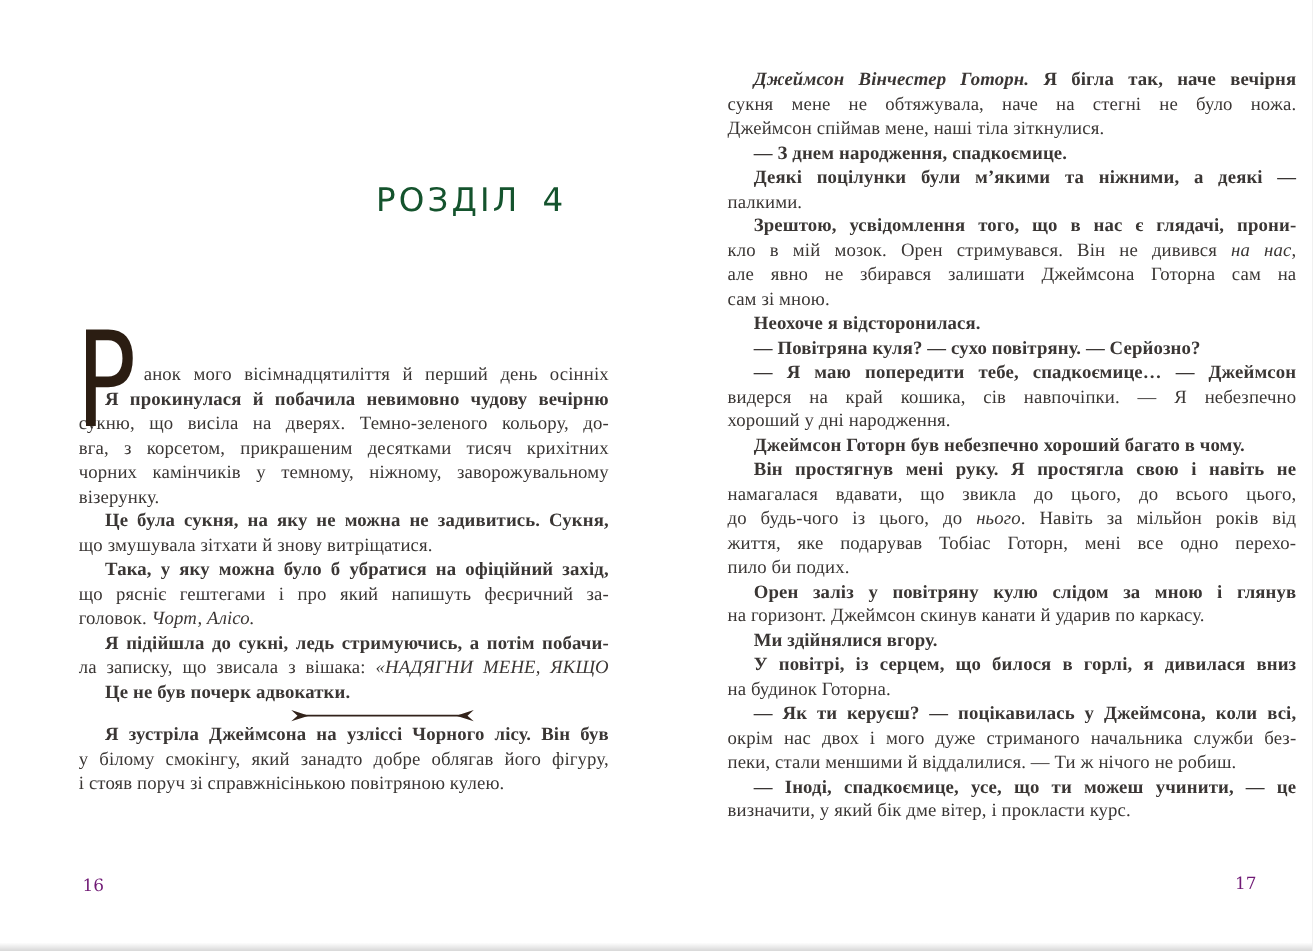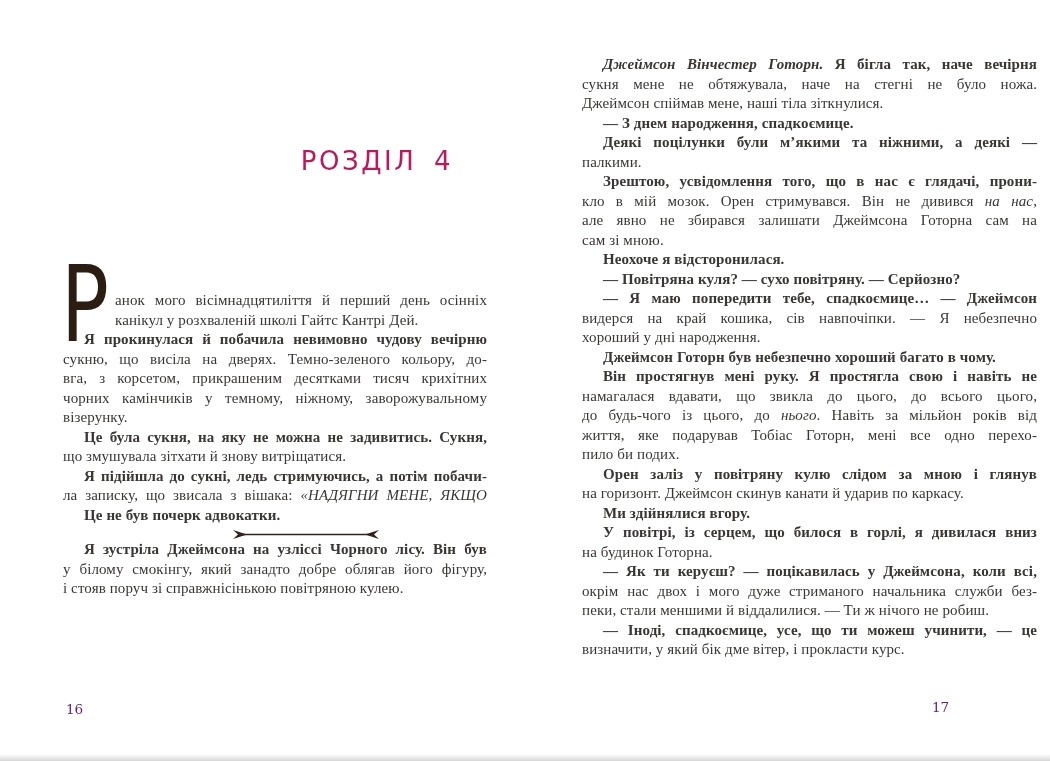--- a/index.html
+++ b/index.html
@@ -23,60 +23,64 @@
     position:absolute;left:-2px;top:-26px;
     font-family:"DejaVu Sans", sans-serif;font-weight:400;
     font-size:106px;line-height:0.75;color:#2b1d12;
     transform:scaleX(0.75);transform-origin:0 0;
   }
   .dropcap-lines{padding-left:52px;}
   #chapter-heading{
     position:absolute;left:63px;top:146px;width:424px;box-sizing:border-box;
     text-align:right;padding-right:34px;
     font-family:"DejaVu Sans", sans-serif;font-weight:400;
-    font-size:26px;letter-spacing:2.5px;word-spacing:7px;color:#be185d;
+    font-size:26px;letter-spacing:2.5px;word-spacing:7px;color:#14532d;
   }
   .divider{
     width:150px;height:13px;margin:2px 0 0 168px;
   }
   .page-number{
     position:absolute;font-family:"DejaVu Serif", serif;
     font-size:13.5px;color:#701a75;
   }
   #pn-left{left:66px;top:701px;}
-  #pn-right{left:932px;top:699px;}
+  #pn-right{left:988px;top:699px;}
   #bottom-edge{
     position:absolute;left:0;right:0;bottom:0;height:7px;
     background:linear-gradient(to bottom, rgba(0,0,0,0), rgba(0,0,0,0.16));
   }
 </style>
 </head>
 <body>
 
 <div id="spread">
   <div id="chapter-heading">РОЗДІЛ 4</div>
 
   <div id="left-col" class="page-col">
       <div class="para has-dropcap">
         <span class="dropcap">Р</span>
         <div class="dropcap-lines">
           <div class="ln j">анок мого вісімнадцятиліття й перший день осінніх</div>
-          <div class="ln">канікул у розхваленій школі Гайтс Кантрі Дей.</div>
         </div>
       </div>
       <div class="para">
         <div class="ln j ind">Я прокинулася й побачила невимовно чудову вечірню</div>
         <div class="ln j">сукню, що висіла на дверях. Темно-зеленого кольору, до-</div>
         <div class="ln j">вга, з корсетом, прикрашеним десятками тисяч крихітних</div>
         <div class="ln j">чорних камінчиків у темному, ніжному, заворожувальному</div>
         <div class="ln">візерунку.</div>
       </div>
       <div class="para">
         <div class="ln j ind">Це була сукня, на яку не можна не задивитись. Сукня,</div>
         <div class="ln">що змушувала зітхати й знову витріщатися.</div>
+      </div>
+      <div class="para">
+        <div class="ln j ind">Така, у яку можна було б убратися на офіційний захід,</div>
+        <div class="ln j">що рясніє гештегами і про який напишуть феєричний за-</div>
+        <div class="ln">головок. <i>Чорт, Алісо.</i></div>
       </div>
       <div class="para">
         <div class="ln j ind">Я підійшла до сукні, ледь стримуючись, а потім побачи-</div>
         <div class="ln j">ла записку, що звисала з вішака: <i>«НАДЯГНИ МЕНЕ, ЯКЩО</i></div>
       </div>
       <div class="para">
         <div class="ln ind">Це не був почерк адвокатки.</div>
       </div>
       <div class="divider"><svg width="150" height="13" viewBox="0 0 150 13">
           <line x1="8" y1="6.5" x2="142" y2="6.5" stroke="#32221a" stroke-width="1.4"></line>

